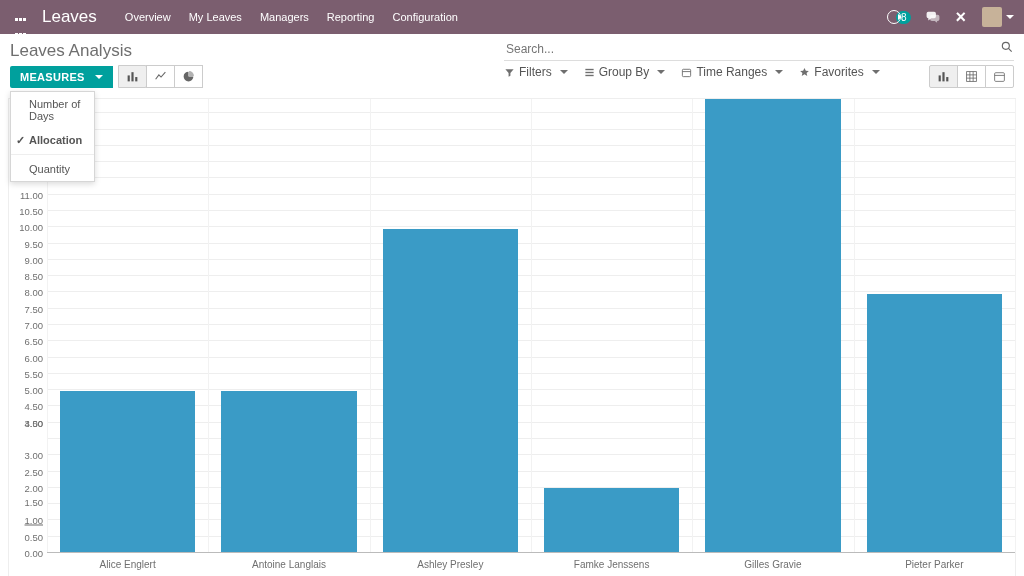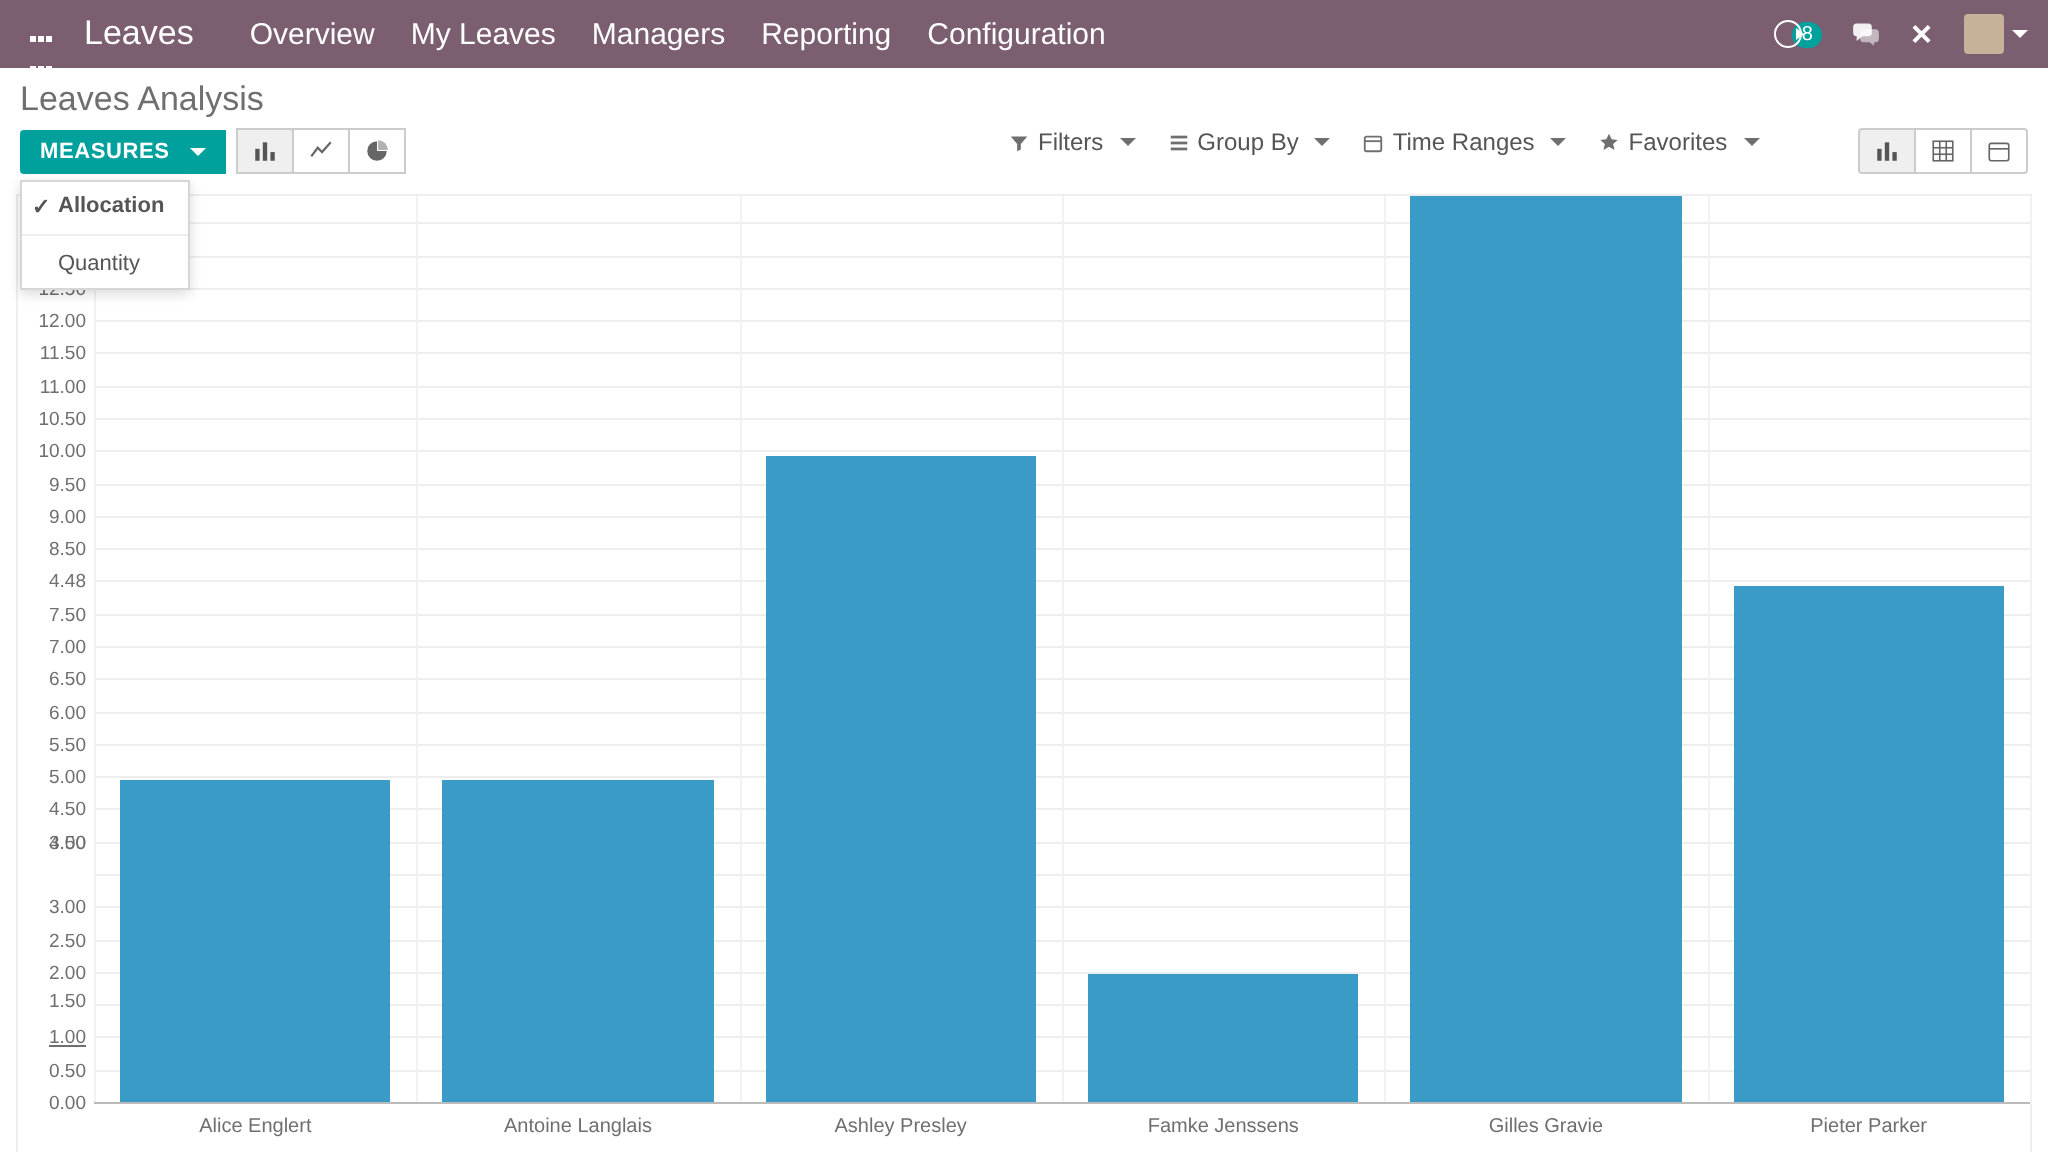--- a/index.html
+++ b/index.html
@@ -1,21 +1,21 @@
 <!DOCTYPE html>
 <html><head>
 <meta charset="utf-8">
 <style>
   * { box-sizing: border-box; margin: 0; padding: 0; }
   body { font-family: "Helvetica Neue", Arial, sans-serif; font-size: 13px; color:#4c4c4c; background:#fff; width:1024px; height:576px; overflow:hidden; }
   .navbar { background:#7b5e6f; height:34px; display:flex; align-items:center; color:#fff; padding:0 10px; }
   .apps-icon { width:16px; height:16px; margin:0 12px 0 4px; display:inline-block; cursor:pointer;}
   .apps-icon span { display:inline-block; width:3px; height:3px; background:#fff; margin:0.5px;}
   .brand { font-size:17px; font-weight:500; margin-right:28px; }
-  .menu { display:flex; gap:18px; font-size:15px; }
+  .menu { display:flex; gap:18px; font-size:11px; }
   .menu a { color:#fff; text-decoration:none; cursor:pointer; }
   .nav-right { margin-left:auto; display:flex; align-items:center; gap:14px; }
   .nav-right .badge { background:#00a09d; color:#fff; font-size:10px; border-radius:8px; padding:1px 5px; margin-left:-5px;}
   .nav-ico { cursor:pointer; font-size:14px; color:#fff; display:flex; align-items:center;}
   .avatar { width:20px; height:20px; border-radius:2px; background:#c7b299; display:inline-block; margin-left:2px;}
   .caret-d { width:0;height:0;border-left:4px solid transparent;border-right:4px solid transparent;border-top:4px solid #fff;display:inline-block;margin-left:4px;}
   .caret-dk { border-top:4px solid #6f6f6f; }
   .cpanel { display:flex; align-items:flex-end; padding:4px 10px 0 10px; }
   .title { font-size:17px; color:#6f6f6f; padding-top:2px; }
   .search { margin-left:auto; width:510px; position:relative; }
@@ -80,20 +80,27 @@
     <span class="nav-ico" style="font-size:18px;font-weight:bold;">×</span>
     <span class="nav-ico">
         <span class="avatar"></span>
         <span class="caret-d"></span>
       </span>
   </div>
 </div>
 
 <div class="cpanel">
   <div class="title">Leaves Analysis</div>
+  <div class="search">
+    <input placeholder="Search..." style="">
+    <span class="search-ico"><svg width="14" height="14" viewBox="0 0 24 24" fill="none" stroke="#666" stroke-width="2">
+          <circle cx="10" cy="10" r="6"></circle>
+          <line x1="20" y1="20" x2="14.5" y2="14.5"></line>
+        </svg></span>
+  </div>
 </div>
 
 <div class="toolbar">
   <button class="btn-measure">
       <span>MEASURES</span>
       <span class="caret-d" style="border-top-color:#fff;"></span>
     </button>
   <div class="btn-group" style="margin-left:6px;">
     <span class="tb-btn first active">
         <svg width="13" height="13" viewBox="0 0 24 24" fill="#555">
@@ -109,20 +116,21 @@
       </span>
     <span class="tb-btn">
         <svg width="13" height="13" viewBox="0 0 24 24" fill="#666">
           <path d="M12 3a9 9 0 109 9h-9z"></path>
           <path d="M13 2v9h9a9 9 0 00-9-9z" opacity=".5"></path>
         </svg>
       </span>
   </div>
 
   <div class="dropdown">
+    <div class="dd-item"><span>Number of Days</span></div>
     <div class="dd-item sel"><span class="chk">✓</span><span>Allocation</span></div>
     <div class="dd-sep"></div>
     <div class="dd-item"><span>Quantity</span></div>
   </div>
 
   <div style="margin-left:auto; display:flex; flex-direction:column; align-items:flex-end;">
     <div style="display:flex; width:510px; justify-content:space-between; align-items:flex-start;">
       <div class="searchopts">
         <span class="opt">
             <svg viewBox="0 0 24 24">
@@ -195,21 +203,21 @@
       <div class="tick" style="bottom: 97.7143px;">3.00</div>
       <div class="tick" style="bottom: 130px;">3.50</div>
       <div class="tick" style="bottom: 130.286px;">4.00</div>
       <div class="tick" style="bottom: 146.571px;">4.50</div>
       <div class="tick" style="bottom: 162.857px;">5.00</div>
       <div class="tick" style="bottom: 179.143px;">5.50</div>
       <div class="tick" style="bottom: 195.429px;">6.00</div>
       <div class="tick" style="bottom: 211.714px;">6.50</div>
       <div class="tick" style="bottom: 228px;">7.00</div>
       <div class="tick" style="bottom: 244.286px;">7.50</div>
-      <div class="tick" style="bottom: 260.571px;">4.48</div>
+      <div class="tick" style="bottom: 260.571px;">8.00</div>
       <div class="tick" style="bottom: 276.857px;">8.50</div>
       <div class="tick" style="bottom: 293.143px;">9.00</div>
       <div class="tick" style="bottom: 309.429px;">9.50</div>
       <div class="tick" style="bottom: 325.714px;">10.00</div>
       <div class="tick" style="bottom: 342px;">10.50</div>
       <div class="tick" style="bottom: 358.286px;">11.00</div>
       <div class="tick" style="bottom: 374.571px;">11.50</div>
       <div class="tick" style="bottom: 390.857px;">12.00</div>
       <div class="tick" style="bottom: 407.143px;">12.50</div>
       <div class="tick" style="bottom: 423.429px;">13.00</div>

